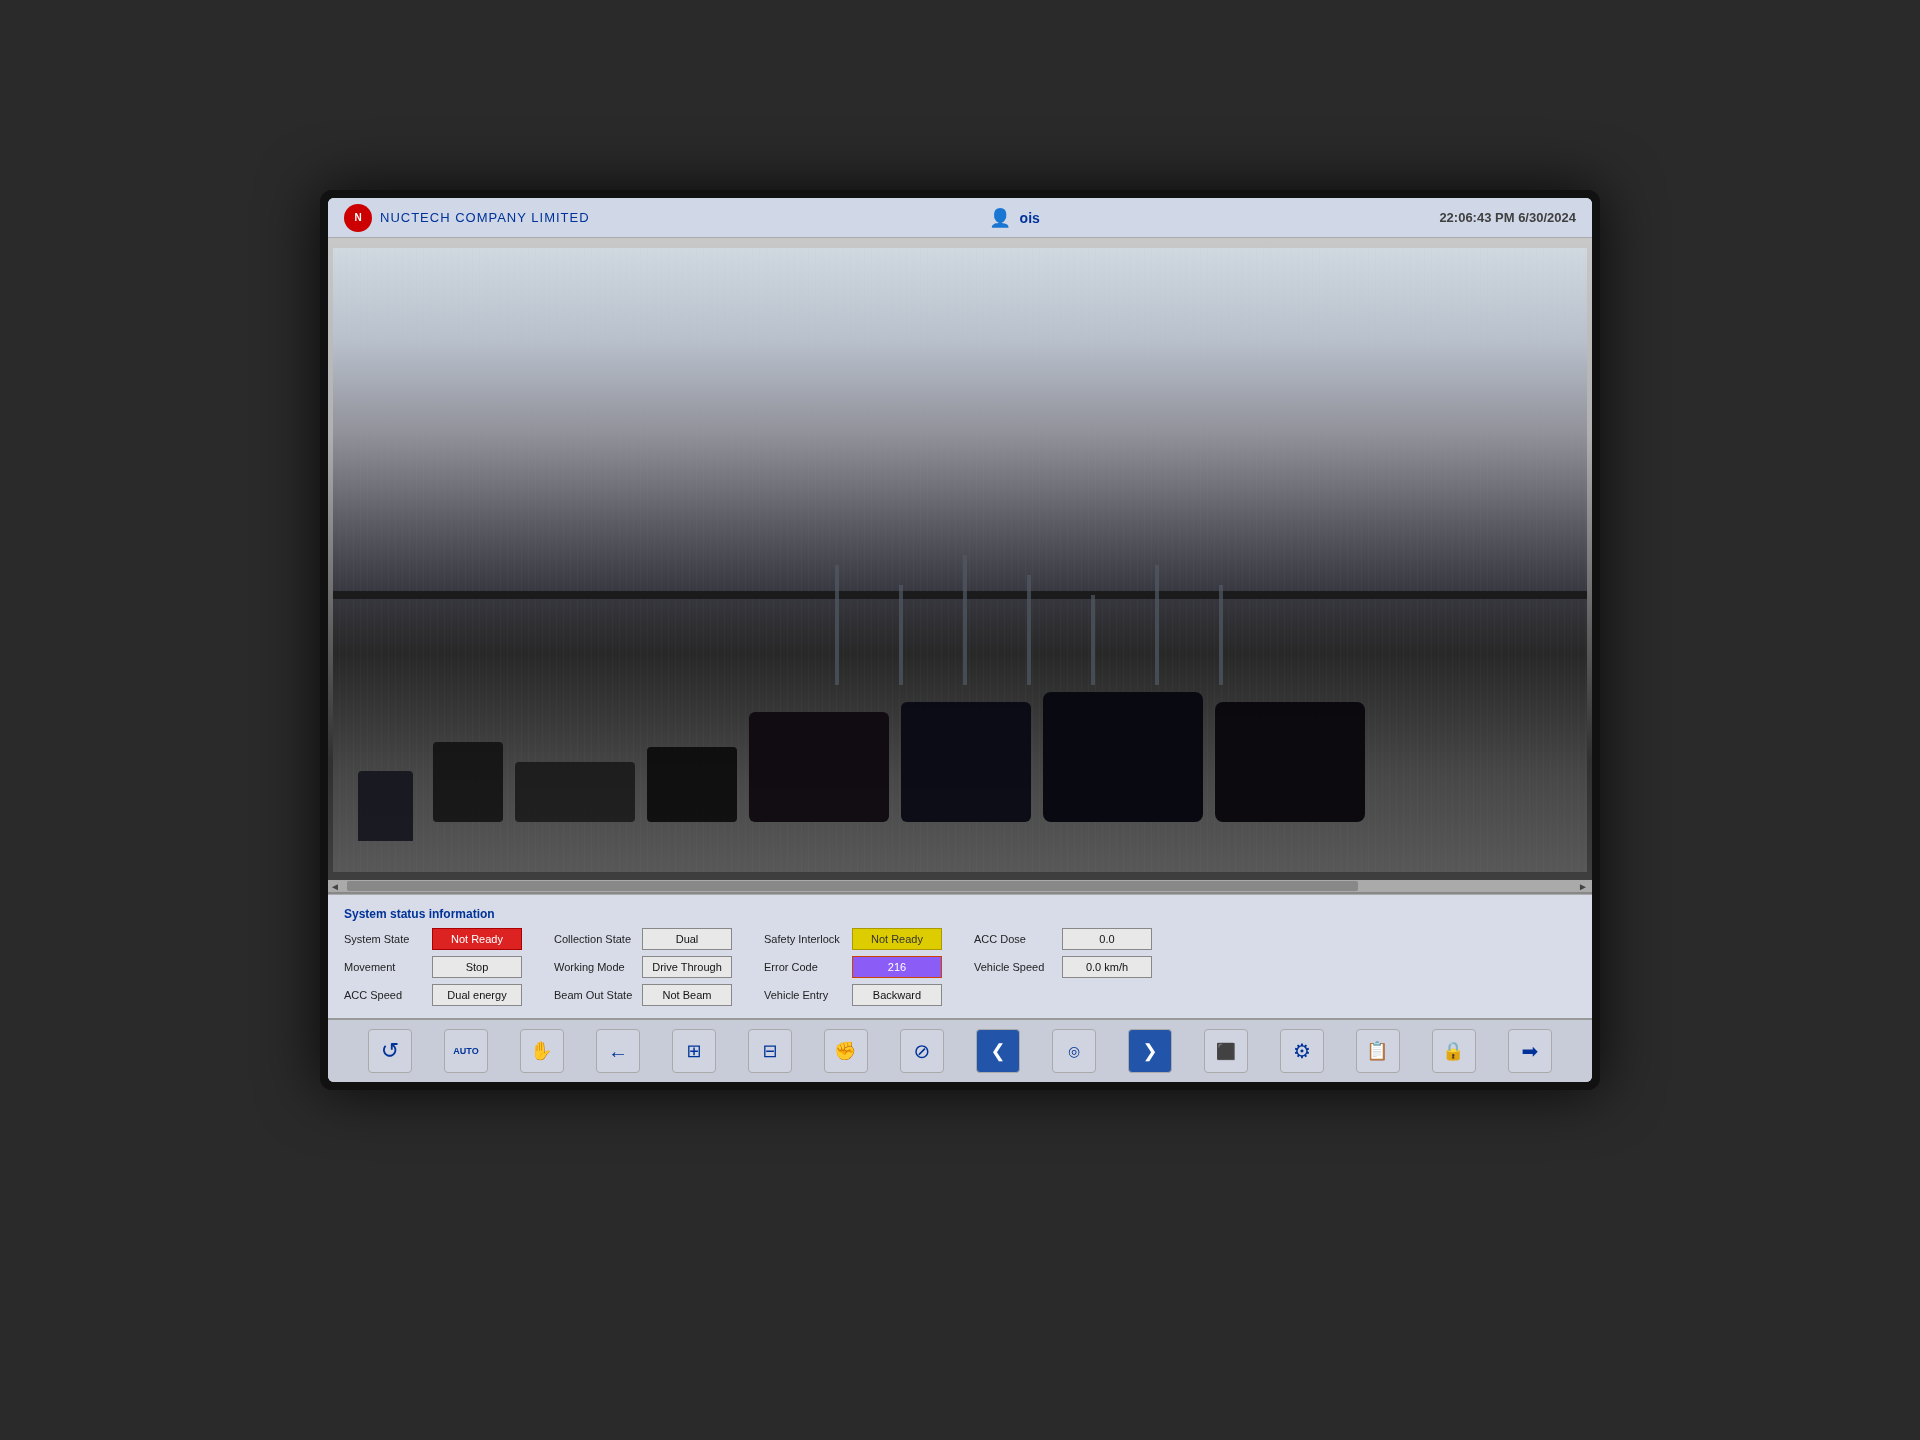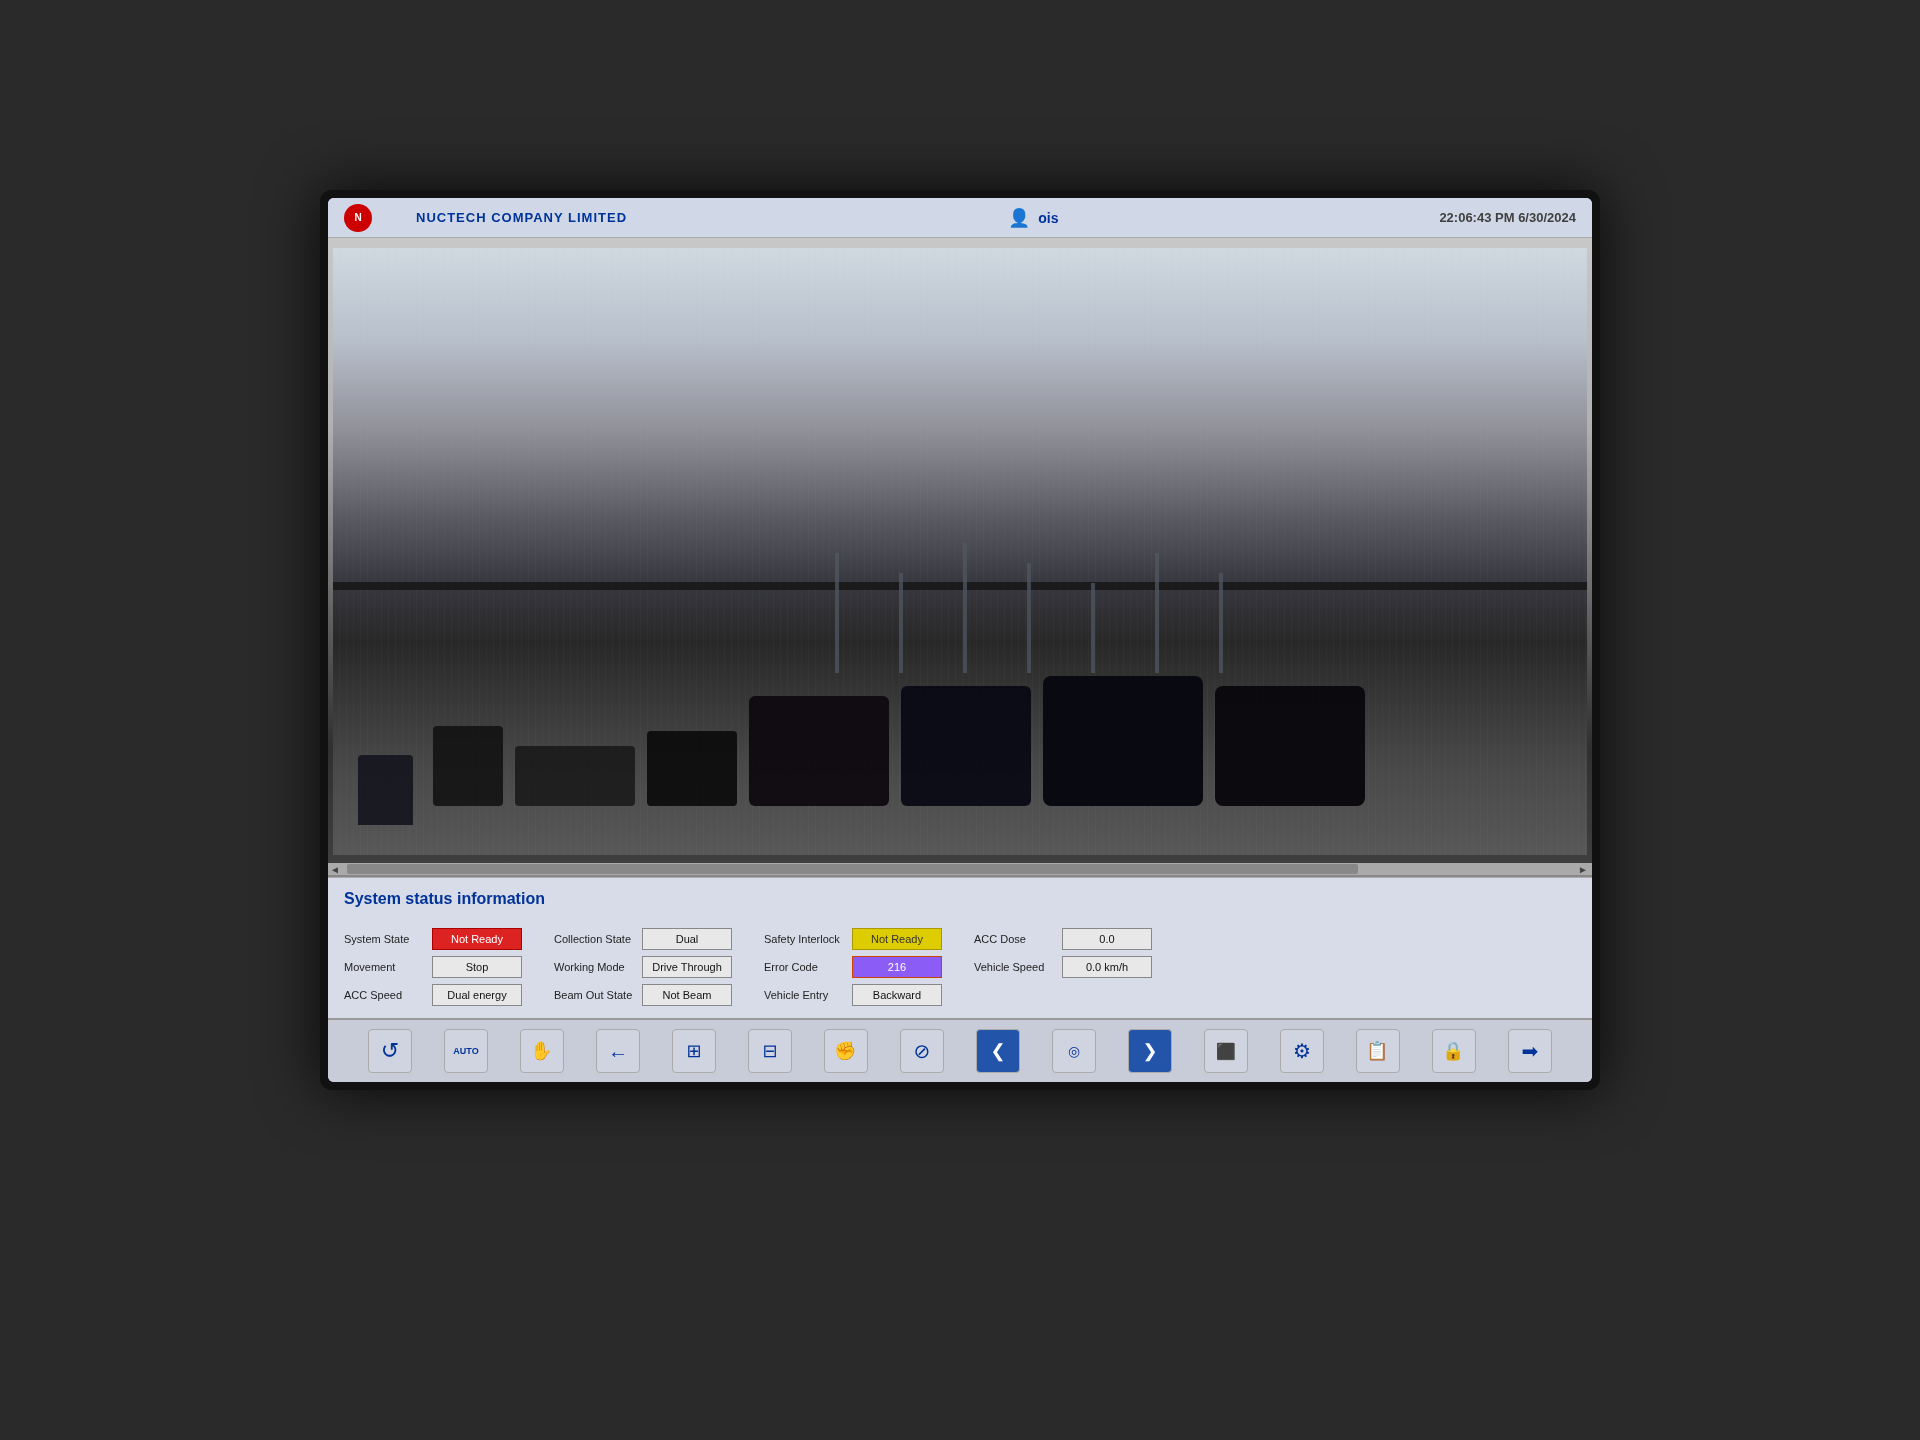--- a/index.html
+++ b/index.html
@@ -64,24 +64,23 @@
       display: flex;
       align-items: center;
       justify-content: center;
       color: white;
       font-size: 10px;
       font-weight: bold;
     }
 
     .company-name {
       font-size: 13px;
-      font-weight: bold;
+      font-weight: normal;
       color: #003399;
       letter-spacing: 1px;
-      margin-left: 36px;
     }
 
     .header-center {
       display: flex;
       align-items: center;
       gap: 8px;
       color: #003399;
       font-size: 14px;
       font-weight: bold;
     }
@@ -144,23 +143,23 @@
 
     
     .status-panel {
       background: #d8dce8;
       padding: 12px 16px;
       border-top: 1px solid #aaa;
     }
 
     .status-title {
       color: #003399;
-      font-size: 16px;
+      font-size: 12px;
       font-weight: bold;
-      margin-bottom: 20px;
+      margin-bottom: 7px;
     }
 
     .status-grid {
       display: flex;
       flex-direction: column;
       gap: 6px;
     }
 
     .status-row {
       display: flex;

